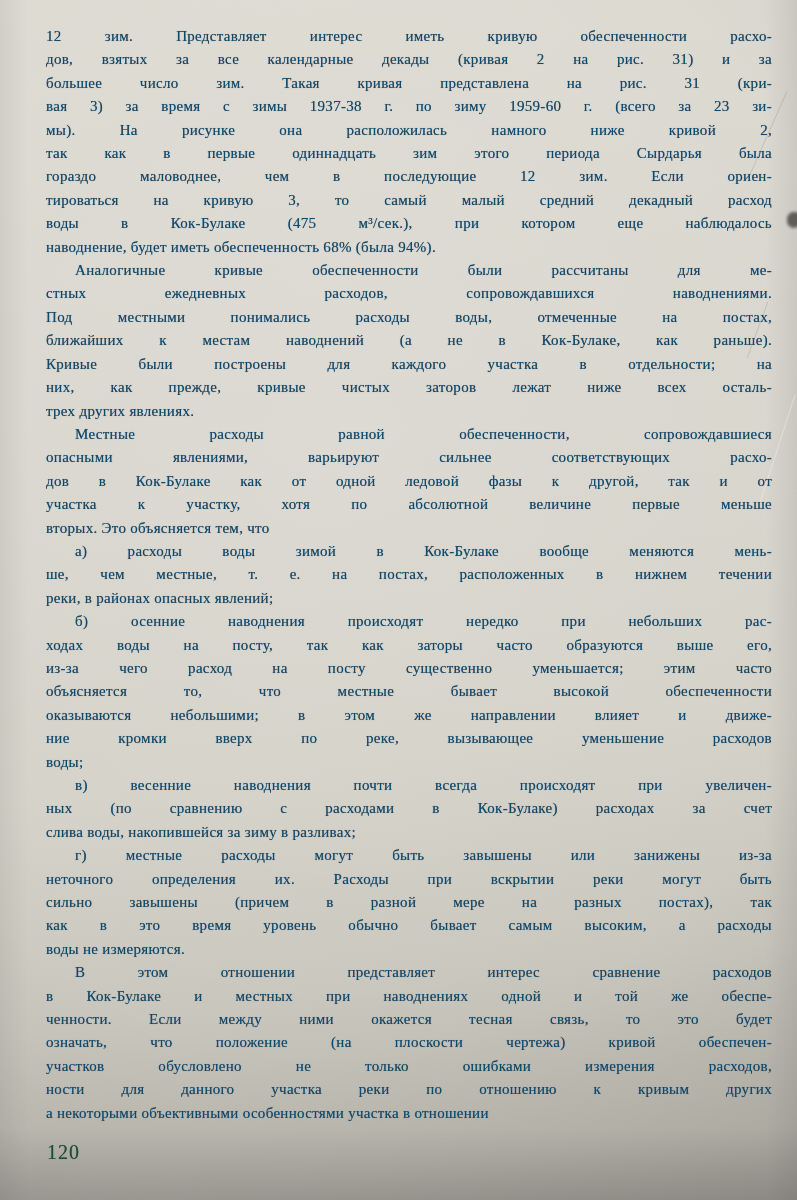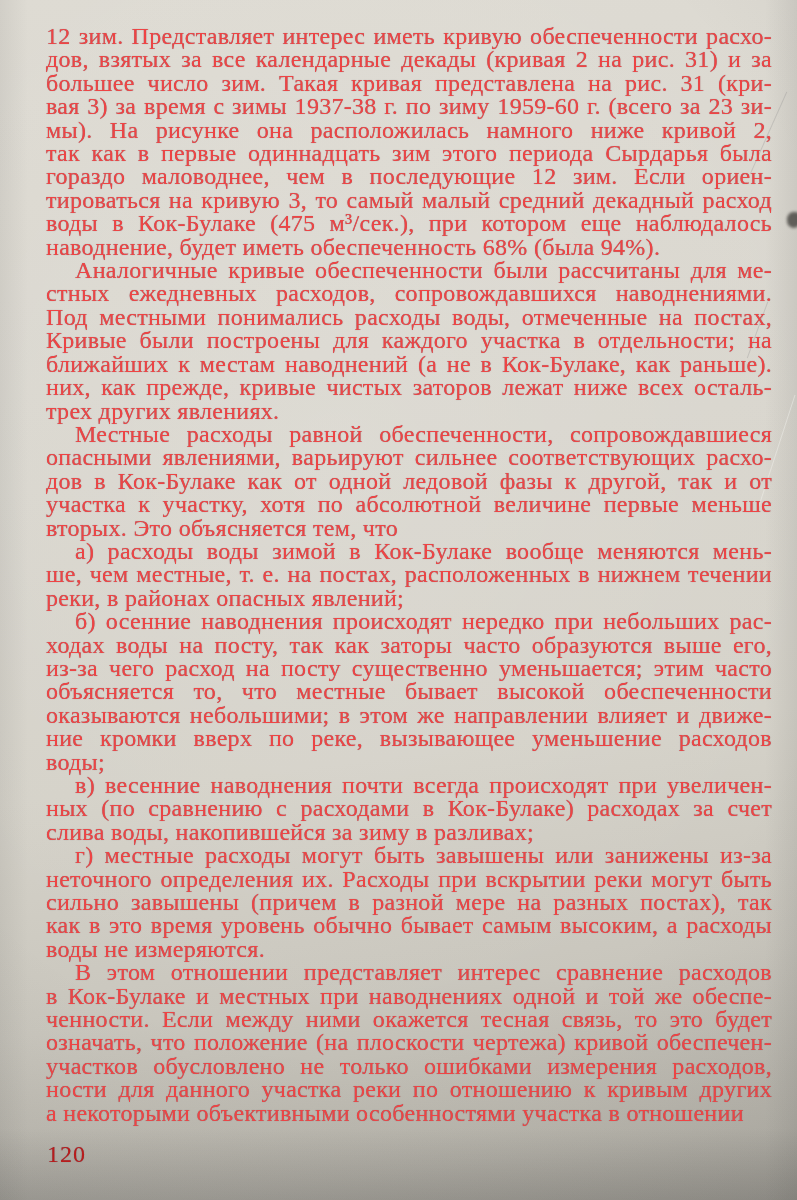--- a/index.html
+++ b/index.html
@@ -46,43 +46,43 @@
     background: #4d4b47;
     border-radius: 50% 40% 60% 50%;
     filter: blur(1.5px);
     opacity: 0.85;
   }
   .text-block {
     position: absolute;
     left: 46px;
     top: 25px;
     width: 726px;
-    color: #ef4444;
-    font-size: 24px;
+    color: #0c4a6e;
+    font-size: 15px;
     line-height: 23.4px;
     letter-spacing: 0.3px;
     text-shadow: 0 0 0.7px rgba(80,82,96,0.75);
   }
   .line {
     text-align: justify;
     text-align-last: justify;
     white-space: normal;
   }
   .line.last {
     text-align-last: left;
   }
   .line.indent {
     text-indent: 29px;
   }
   .page-number {
     position: absolute;
     left: 47px;
     top: 1141px;
-    color: #b91c1c;
-    font-size: 24px;
+    color: #14532d;
+    font-size: 20px;
     letter-spacing: 1px;
     text-shadow: 0 0 0.7px rgba(80,82,96,0.75);
   }
 </style>
 </head>
 <body>
 
 <div class="paper"></div>
 <div class="scratch s1"></div>
 <div class="scratch s2"></div>
@@ -96,22 +96,22 @@
     <div class="line">вая 3) за время с зимы 1937-38 г. по зиму 1959-60 г. (всего за 23 зи-</div>
     <div class="line">мы). На рисунке она расположилась намного ниже кривой 2,</div>
     <div class="line">так как в первые одиннадцать зим этого периода Сырдарья была</div>
     <div class="line">гораздо маловоднее, чем в последующие 12 зим. Если ориен-</div>
     <div class="line">тироваться на кривую 3, то самый малый средний декадный расход</div>
     <div class="line">воды в Кок-Булаке (475 м³/сек.), при котором еще наблюдалось</div>
     <div class="line last">наводнение, будет иметь обеспеченность 68% (была 94%).</div>
     <div class="line indent">Аналогичные кривые обеспеченности были рассчитаны для ме-</div>
     <div class="line">стных ежедневных расходов, сопровождавшихся наводнениями.</div>
     <div class="line">Под местными понимались расходы воды, отмеченные на постах,</div>
+    <div class="line">ближайших к местам наводнений (а не в Кок-Булаке, как раньше).</div>
     <div class="line">Кривые были построены для каждого участка в отдельности; на</div>
-    <div class="line">ближайших к местам наводнений (а не в Кок-Булаке, как раньше).</div>
     <div class="line">них, как прежде, кривые чистых заторов лежат ниже всех осталь-</div>
     <div class="line last">трех других явлениях.</div>
     <div class="line indent">Местные расходы равной обеспеченности, сопровождавшиеся</div>
     <div class="line">опасными явлениями, варьируют сильнее соответствующих расхо-</div>
     <div class="line">дов в Кок-Булаке как от одной ледовой фазы к другой, так и от</div>
     <div class="line">участка к участку, хотя по абсолютной величине первые меньше</div>
     <div class="line last">вторых. Это объясняется тем, что</div>
     <div class="line indent">а) расходы воды зимой в Кок-Булаке вообще меняются мень-</div>
     <div class="line">ше, чем местные, т. е. на постах, расположенных в нижнем течении</div>
     <div class="line last">реки, в районах опасных явлений;</div>

